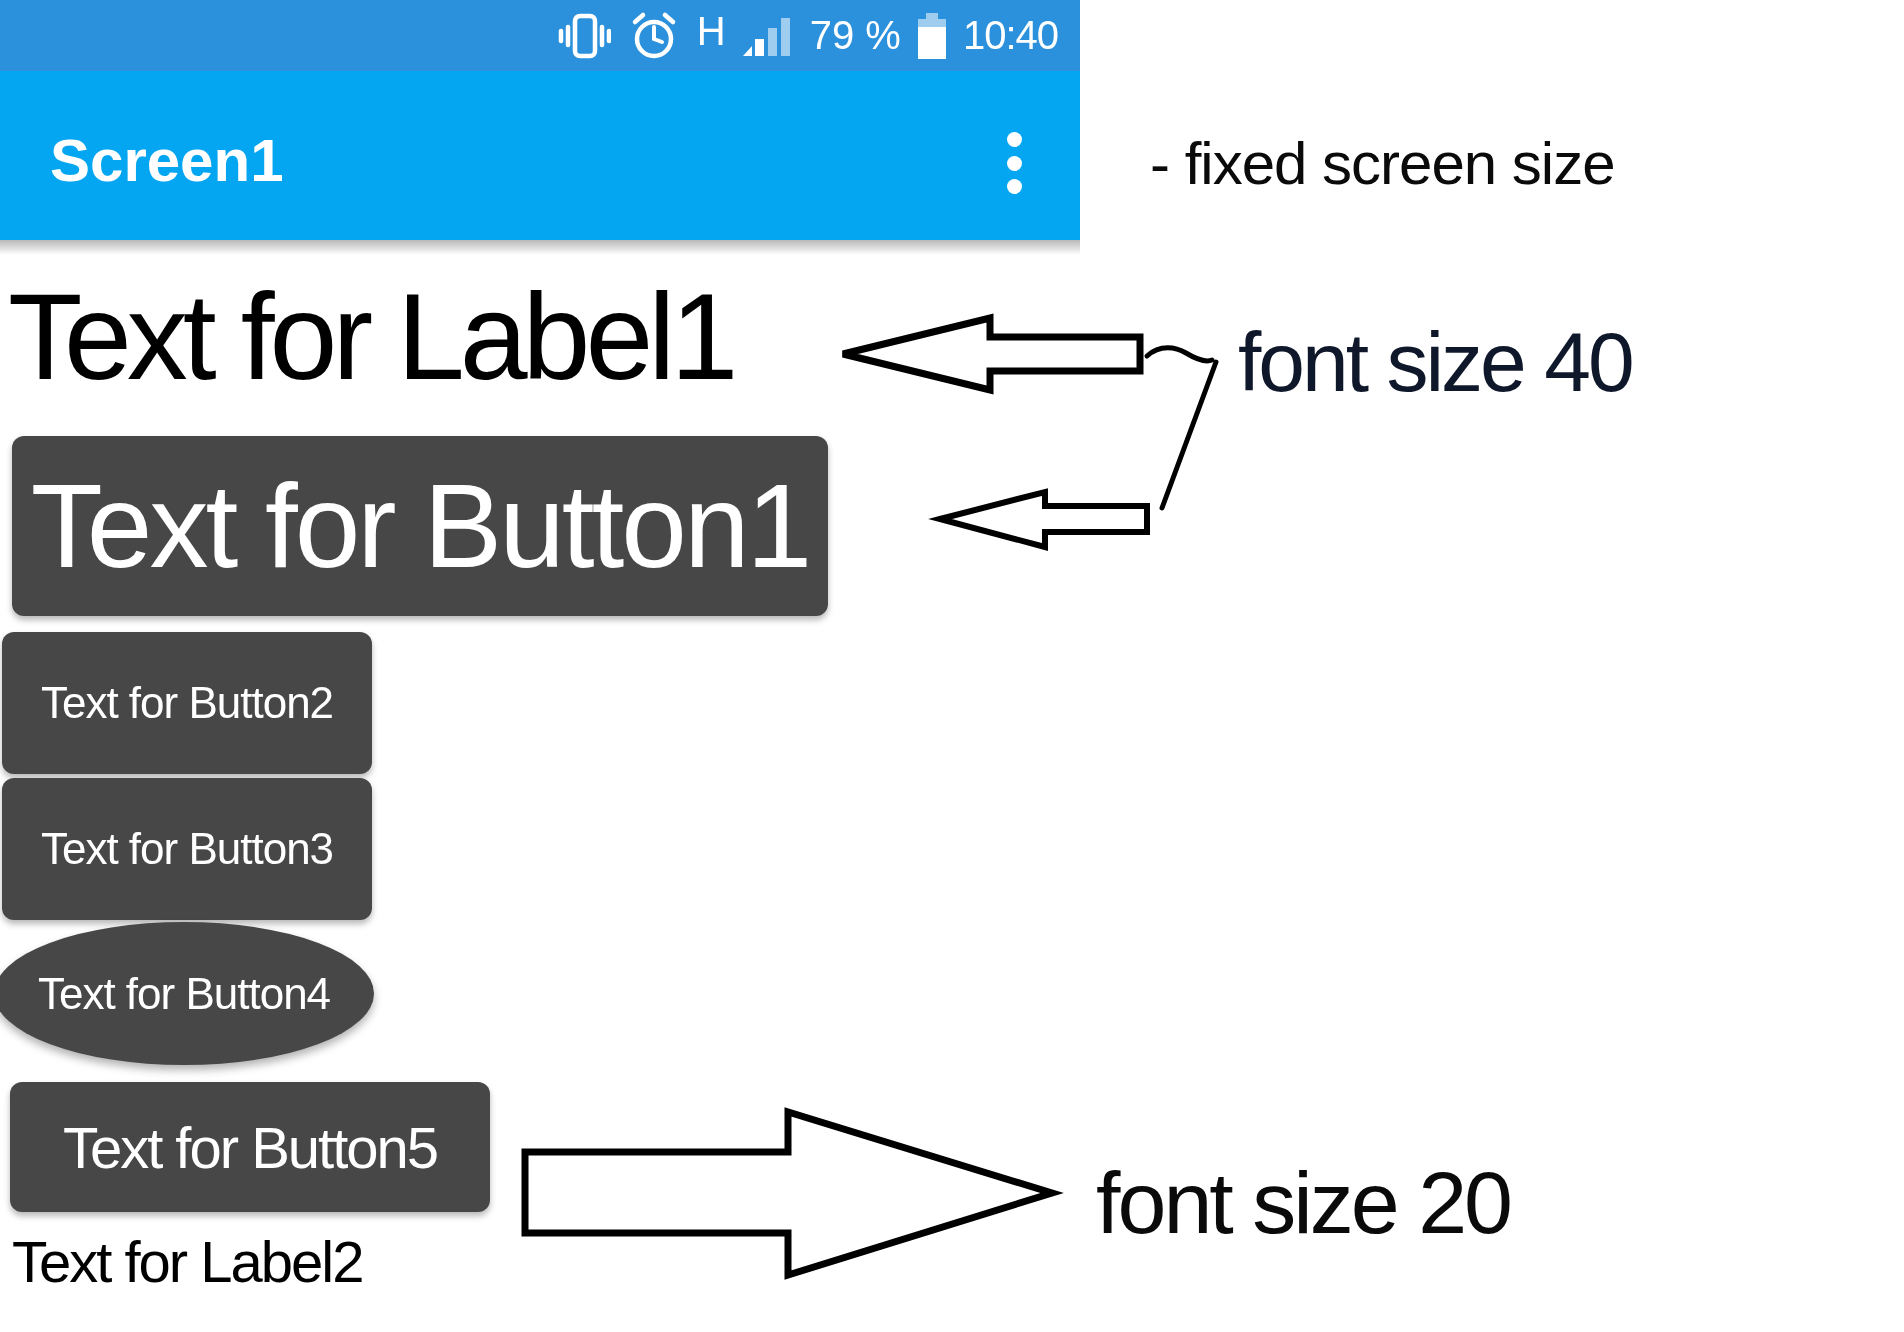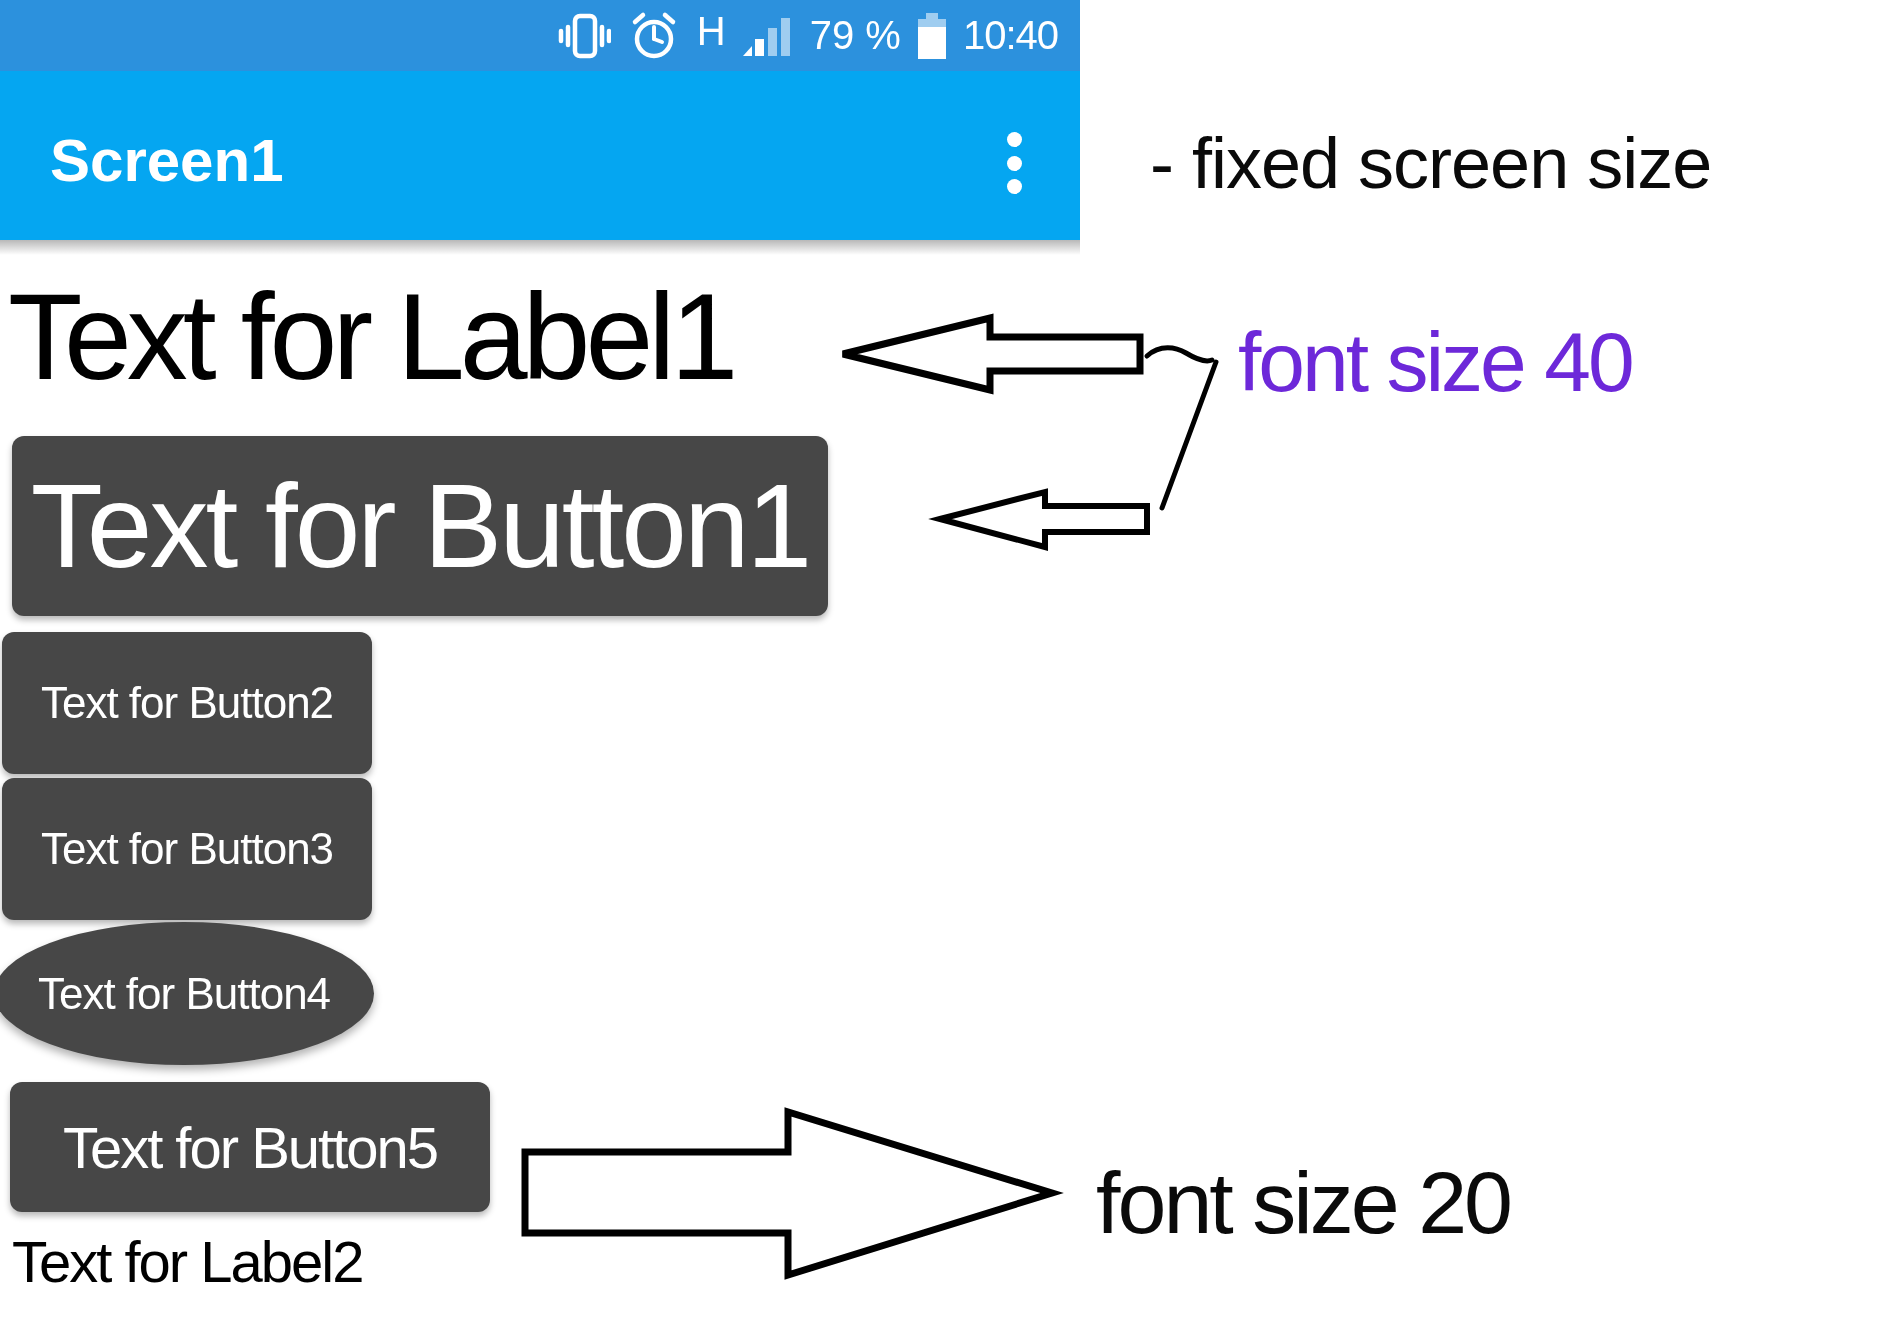--- a/index.html
+++ b/index.html
@@ -34,23 +34,23 @@
   .btn{background:#474747;color:#ffffff;display:flex;align-items:center;justify-content:center;
        box-shadow:0 4px 6px rgba(0,0,0,.28);cursor:pointer;white-space:nowrap;}
   .btn1{left:12px;top:436px;width:816px;height:180px;border-radius:12px;font-size:118px;letter-spacing:-3px;}
   .btn2{left:2px;top:632px;width:370px;height:142px;border-radius:12px;font-size:44px;letter-spacing:-1px;}
   .btn3{left:2px;top:778px;width:370px;height:142px;border-radius:12px;font-size:44px;letter-spacing:-1px;}
   .btn4{left:-6px;top:922px;width:380px;height:143px;border-radius:50%;font-size:44px;letter-spacing:-1px;
         box-shadow:0 5px 8px rgba(0,0,0,.3);}
   .btn5{left:10px;top:1082px;width:480px;height:130px;border-radius:12px;font-size:58px;letter-spacing:-2px;}
 
   
-  .note{left:1150px;top:118px;color:#0a0a0a;font-size:72px;line-height:91px;letter-spacing:-1px;white-space:nowrap;}
+  .note{left:1150px;top:118px;color:#0a0a0a;font-size:60px;line-height:91px;letter-spacing:-1px;white-space:nowrap;}
   .note .indent{margin-left:18px;}
-  .font40{left:1238px;top:320px;color:#6d28d9;font-size:84px;line-height:1;letter-spacing:-3px;white-space:nowrap;}
+  .font40{left:1238px;top:320px;color:#0f172a;font-size:84px;line-height:1;letter-spacing:-3px;white-space:nowrap;}
   .font20{left:1096px;top:1159px;color:#0a0a0a;font-size:88px;line-height:1;letter-spacing:-3px;white-space:nowrap;}
 
   svg.overlay{left:0;top:0;width:1904px;height:1332px;pointer-events:none;}
 </style>
 </head>
 <body>
 
 <div class="abs status-bar">
   <div class="sb-row">
 

